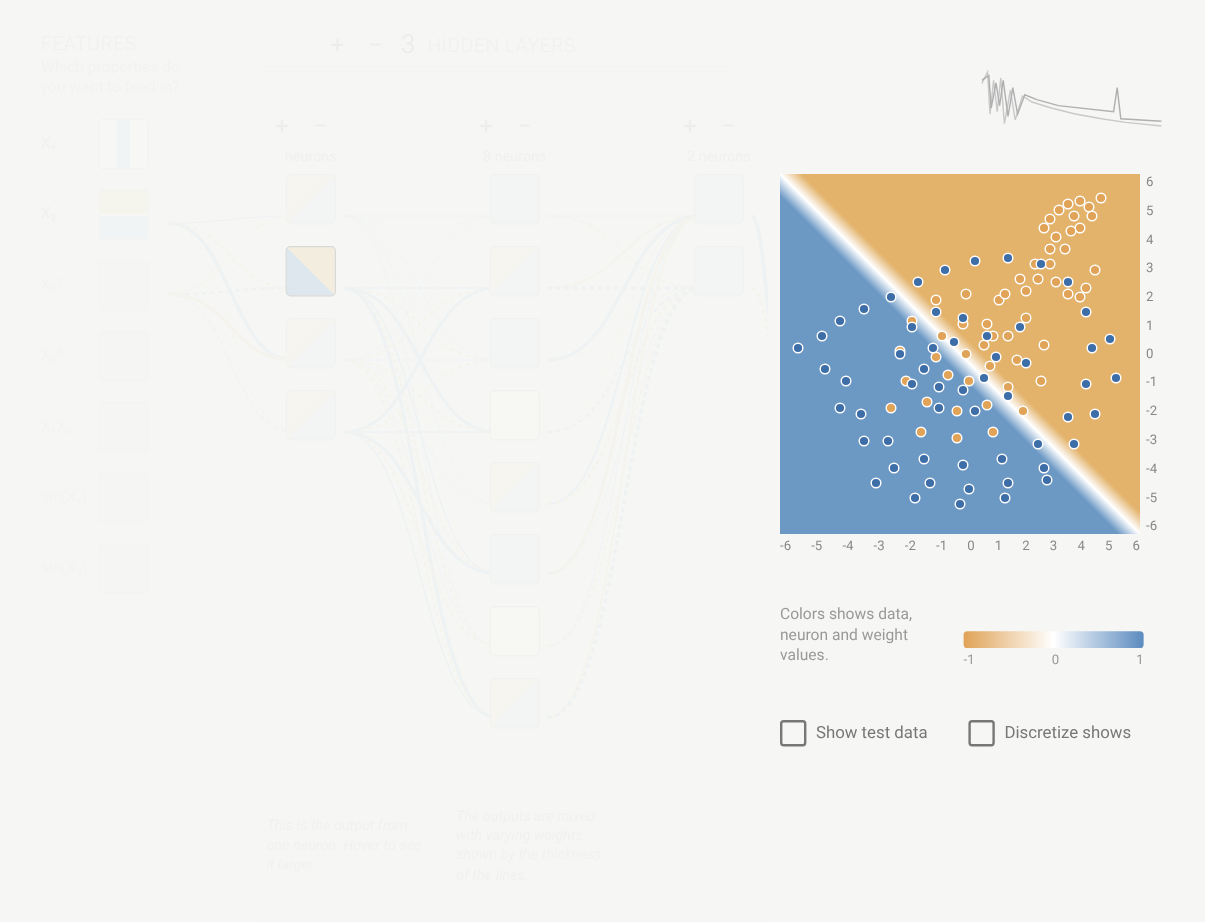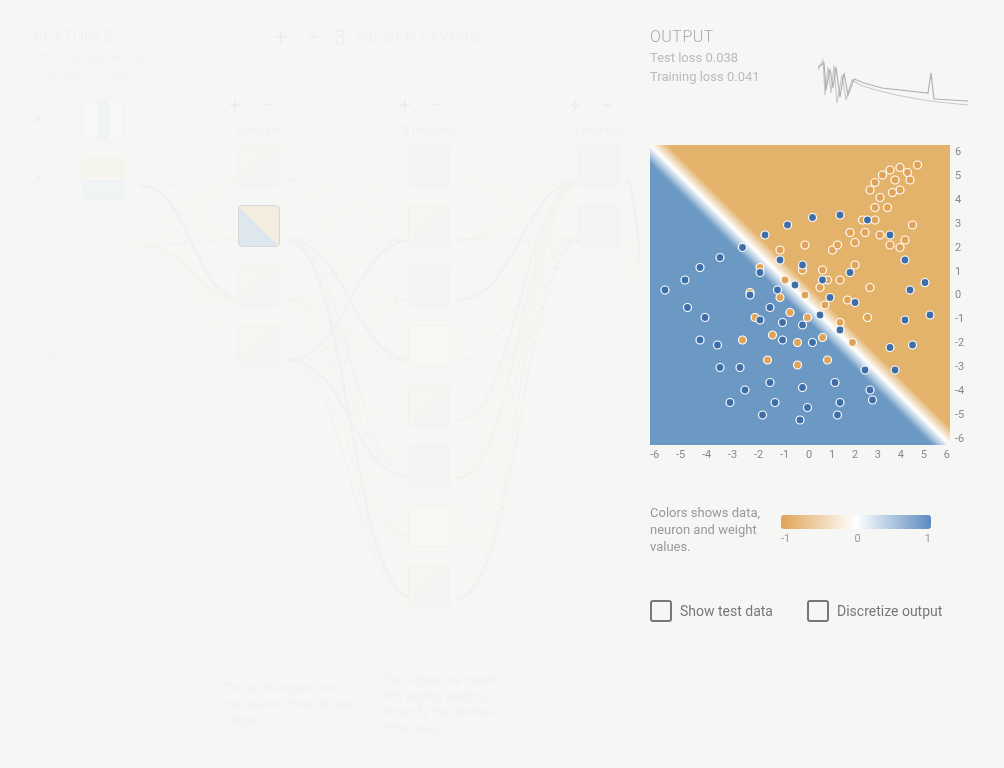--- a/index.html
+++ b/index.html
@@ -50,21 +50,21 @@
 
 
 #output{position:absolute;left:650px;top:27px;width:340px;z-index:10}
 #output .hdr{font-size:16px;color:#aaa}
 #output .loss{font-size:13px;color:#bbb;margin-top:4px}
 
 
 #spark{position:absolute;left:818px;top:55px;width:150px;height:75px;z-index:10}
 
 
-#legend{position:absolute;left:650px;top:505px;z-index:10;display:flex;align-items:center;gap:6px}
+#legend{position:absolute;left:650px;top:505px;z-index:10;display:flex;align-items:flex-end;gap:28px}
 #legend .txt{width:125px;font-size:13px;color:#999;line-height:1.3}
 #legend .bar{width:150px}
 #legend .grad{height:14px;border-radius:3px;background:linear-gradient(90deg,#e0a357,#fff,#5b8bbf)}
 #legend .ticks{display:flex;justify-content:space-between;font-size:11px;color:#999;margin-top:3px}
 
 
 #checks{position:absolute;left:650px;top:600px;z-index:10;display:flex;gap:34px}
 .chk{display:flex;align-items:center;gap:8px;font-size:14px;color:#777;cursor:pointer}
 .chk .box{width:18px;height:18px;border:2px solid #777;border-radius:3px}
 
@@ -218,25 +218,20 @@
       <path d="M456,538 C520,538 520,180 584,180" stroke="#9cbbe0" fill="none" stroke-width="0.8"></path>
       <path d="M456,538 C520,538 520,240 584,240" stroke="#e7c894" fill="none" stroke-width="1.8" stroke-dasharray="4,3"></path>
       <path d="M456,598 C520,598 520,180 584,180" stroke="#e7c894" fill="none" stroke-width="1.8"></path>
       <path d="M456,598 C520,598 520,240 584,240" stroke="#9cbbe0" fill="none" stroke-width="2.8" stroke-dasharray="4,3"></path>
       <path d="M626,180 C638,180 638,295 650,295" stroke="#9cbbe0" fill="none" stroke-width="3"></path>
       <path d="M626,240 C638,240 638,295 650,295" stroke="#e7c894" fill="none" stroke-width="3" stroke-dasharray="4,3"></path>
     </svg>
 
 <div class="fade"></div>
 
-<div id="output">
-  <div class="hdr">OUTPUT</div>
-  <div class="loss">Test loss 0.038</div>
-  <div class="loss">Training loss 0.041</div>
-</div>
 
 <svg id="spark">
   <polyline points="0,15 5,5 7,40 10,12 13,38 16,10 19,48 24,20 28,45 34,25 42,30 58,35 78,40 100,44 120,47 150,50" fill="none" stroke="#c9c9c9" stroke-width="1.2"></polyline>
   <polyline points="0,12 6,8 8,35 12,14 15,33 18,12 22,42 26,18 30,40 36,24 46,28 64,33 110,38 113,18 116,44 150,46" fill="none" stroke="#b0b0b0" stroke-width="1.2"></polyline>
 </svg>
 
 <div id="plot-wrap">
   <svg id="plot" viewBox="0 0 300 300">
         <defs>
           <linearGradient id="bgGrad" x1="0" y1="1" x2="1" y2="0">
@@ -405,17 +400,17 @@
   </div>
 </div>
 
 <div id="checks">
   <label class="chk">
     <span class="box"></span>
     <span>Show test data</span>
   </label>
   <label class="chk">
     <span class="box"></span>
-    <span>Discretize output</span>
+    <span>Discretize shows</span>
   </label>
 </div>
 
 </div>
 
 </body></html>

